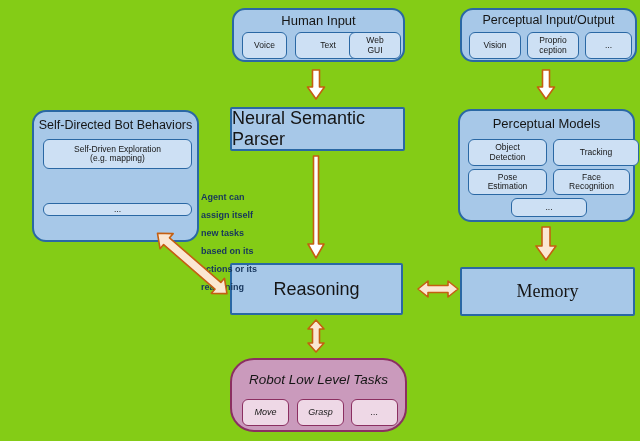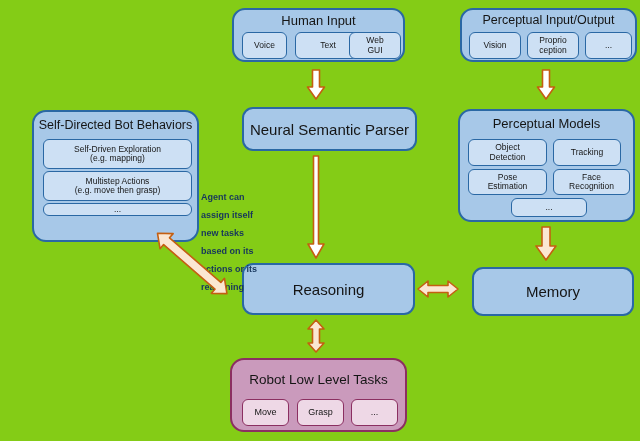--- a/index.html
+++ b/index.html
@@ -18,24 +18,24 @@
   }
   .sub{
     position:absolute;box-sizing:border-box;
     background:var(--sub-blue-fill);border:1.5px solid var(--box-blue-border);
     border-radius:6px;display:flex;align-items:center;justify-content:center;
     text-align:center;font-size:8.5px;line-height:9.5px;white-space:pre-line;color:#151515;
   }
   .bigbox{
     position:absolute;box-sizing:border-box;
     background:var(--box-blue-fill);border:2px solid var(--box-blue-border);
-    border-radius:11px;display:flex;align-items:center;justify-content:center;
-    font-size:15px;color:#151515;margin-left:12px;
+    border-radius:2px;display:flex;align-items:center;justify-content:center;
+    font-size:18px;color:#151515;
   }
-  .pink.gbox{background:var(--box-pink-fill);border-color:var(--box-pink-border);border-radius:14px;}
+  .pink.gbox{background:var(--box-pink-fill);border-color:var(--box-pink-border);border-radius:24px;font-style:italic;}
   .pink .sub{background:var(--sub-pink-fill);border-color:var(--box-pink-border);font-size:9px;}
   .arrow{position:absolute;}
   .arrow polygon{stroke:var(--arrow-stroke);stroke-width:1.6;stroke-linejoin:round;}
   .fill-white polygon{fill:var(--arrow-fill-white);}
   .fill-light polygon{fill:var(--arrow-fill-light);}
   .annotation{
     position:absolute;font-size:9px;line-height:18px;font-weight:600;
     color:var(--annotation-color);white-space:pre-line;
   }
 </style>
@@ -57,42 +57,40 @@
     <div class="sub" style="left:7px;top:22px;width:52px;height:27px;">Vision</div>
     <div class="sub" style="left:65px;top:22px;width:52px;height:27px;">Proprio
 ception</div>
     <div class="sub" style="left:123px;top:22px;width:47px;height:27px;">...</div>
   </div>
 
   <div class="gbox" style="left:5px;top:110px;width:167px;height:132px;border-radius:14px;margin-left:27px;">
     <div class="gtitle" style="font-size:12.5px;padding-top:6px;">Self-Directed Bot Behaviors</div>
     <div class="sub" style="left:9px;top:27px;width:149px;height:30px;">Self-Driven Exploration
 (e.g. mapping)</div>
-    <div class="sub" style="left:9px;top:59px;width:149px;height:30px;">Multistep Actions
-(e.g. move then grasp)</div>
     <div class="sub" style="left:9px;top:91px;width:149px;height:13px;">...</div>
   </div>
 
   <div class="bigbox" style="left:230px;top:107px;width:175px;height:44px;">Neural Semantic Parser</div>
 
   <div class="gbox" style="left:458px;top:109px;width:177px;height:113px;">
     <div class="gtitle" style="padding-top:5px;">Perceptual Models</div>
     <div class="sub" style="left:8px;top:28px;width:79px;height:27px;">Object
 Detection</div>
-    <div class="sub" style="left:93px;top:28px;width:68px;height:27px;">Tracking</div>
+    <div class="sub" style="left:93px;top:28px;width:86px;height:27px;">Tracking</div>
     <div class="sub" style="left:8px;top:58px;width:79px;height:26px;">Pose
 Estimation</div>
     <div class="sub" style="left:93px;top:58px;width:77px;height:26px;">Face
 Recognition</div>
     <div class="sub" style="left:51px;top:87px;width:76px;height:19px;">...</div>
   </div>
 
   <div class="bigbox" style="left:230px;top:263px;width:173px;height:52px;">Reasoning</div>
 
-  <div class="bigbox" style="left:460px;top:267px;width:162px;height:49px;">Memory</div>
+  <div class="bigbox" style="left:460px;top:267px;width:175px;height:49px;font-family:Liberation Serif, serif;">Memory</div>
 
   <div class="gbox pink" style="left:230px;top:358px;width:177px;height:74px;">
     <div class="gtitle" style="padding-top:12px;font-size:13.5px;">Robot Low Level Tasks</div>
     <div class="sub" style="left:65px;top:39px;width:47px;height:27px;">Grasp</div>
     <div class="sub" style="left:10px;top:39px;width:47px;height:27px;">Move</div>
     <div class="sub" style="left:119px;top:39px;width:47px;height:27px;">...</div>
   </div>
 
   <div class="annotation" style="left:201px;top:188px;width:66px;">Agent can
 assign itself

